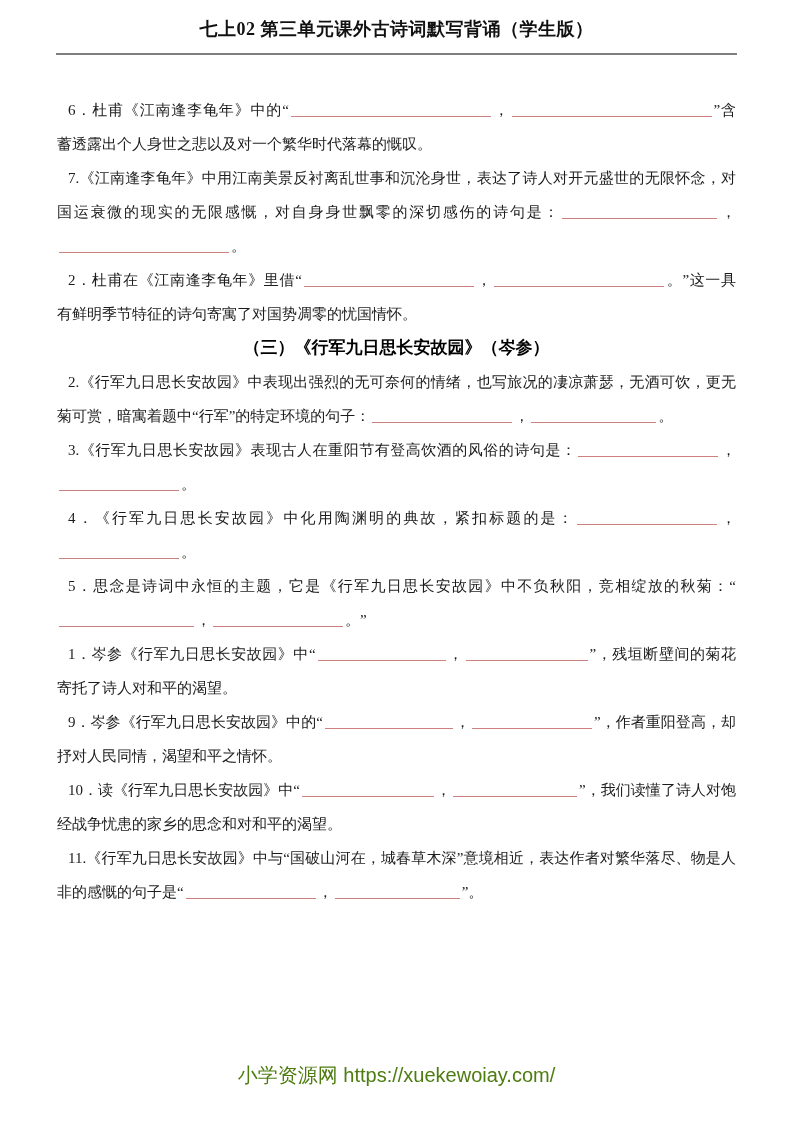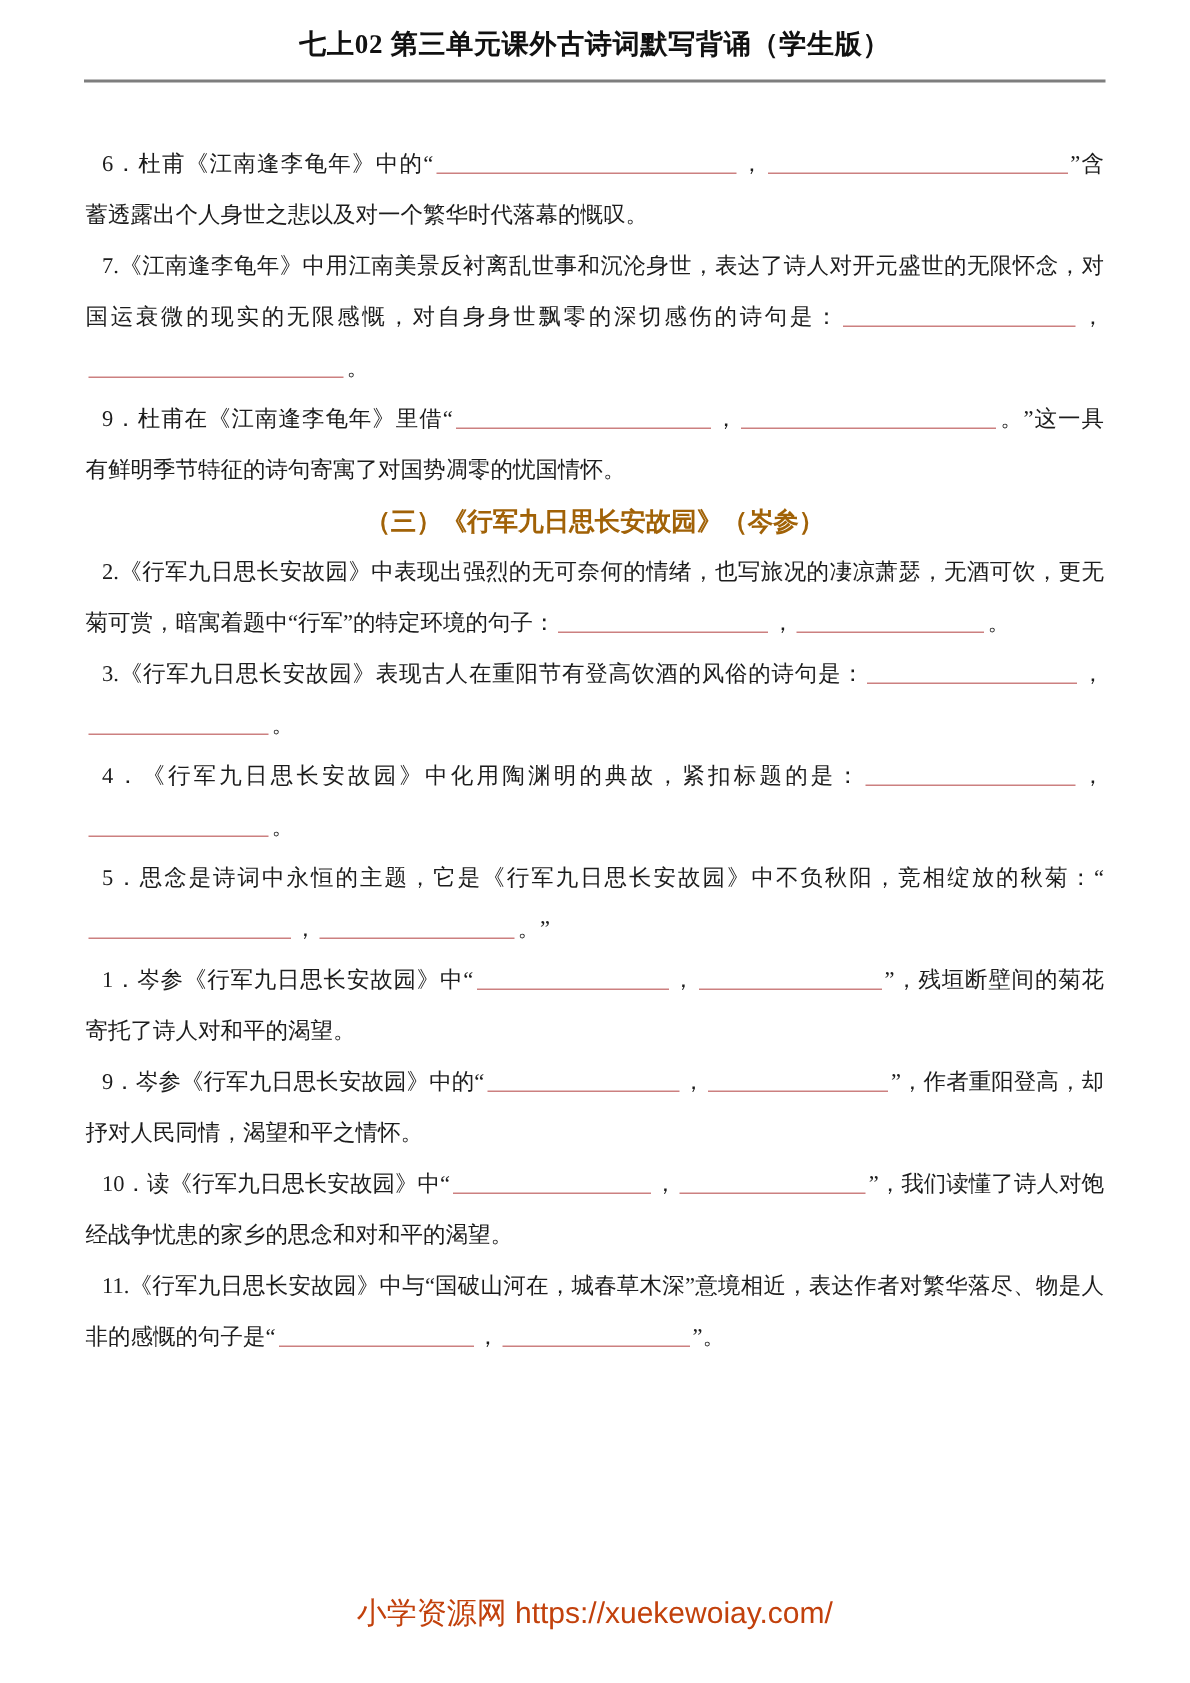--- a/index.html
+++ b/index.html
@@ -76,29 +76,29 @@
 <div class="page">
 
   <div class="header">
     <div class="doc-title">七上02 第三单元课外古诗词默写背诵（学生版）</div>
     <div class="header-rule" style="background: rgb(126, 126, 126);"></div>
   </div>
 
   <div class="worksheet">
       <p class="question"><span>6．杜甫《江南逢李龟年》中的“</span><span class="blank" style="width: 200px; border-bottom-color: rgb(204, 128, 128);"></span><span>，</span><span class="blank" style="width: 200px; border-bottom-color: rgb(204, 128, 128);"></span><span>”含蓄透露出个人身世之悲以及对一个繁华时代落幕的慨叹。</span></p>
       <p class="question"><span>7.《江南逢李龟年》中用江南美景反衬离乱世事和沉沦身世，表达了诗人对开元盛世的无限怀念，对国运衰微的现实的无限感慨，对自身身世飘零的深切感伤的诗句是：</span><span class="blank" style="width: 155px; border-bottom-color: rgb(204, 128, 128);"></span><span>，</span><span class="blank" style="width: 170px; border-bottom-color: rgb(204, 128, 128);"></span><span>。</span></p>
-      <p class="question"><span>9．杜甫在《江南逢李龟年》里借“</span><span class="blank" style="width: 170px; border-bottom-color: rgb(204, 128, 128);"></span><span>，</span><span class="blank" style="width: 170px; border-bottom-color: rgb(204, 128, 128);"></span><span>。”这一具有鲜明季节特征的诗句寄寓了对国势凋零的忧国情怀。</span></p>
-      <div class="section-heading" style="color: #a16207;">（三）《行军九日思长安故园》（岑参）</div>
+      <p class="question"><span>2．杜甫在《江南逢李龟年》里借“</span><span class="blank" style="width: 170px; border-bottom-color: rgb(204, 128, 128);"></span><span>，</span><span class="blank" style="width: 170px; border-bottom-color: rgb(204, 128, 128);"></span><span>。”这一具有鲜明季节特征的诗句寄寓了对国势凋零的忧国情怀。</span></p>
+      <div class="section-heading" style="color: #000000;">（三）《行军九日思长安故园》（岑参）</div>
       <p class="question"><span>2.《行军九日思长安故园》中表现出强烈的无可奈何的情绪，也写旅况的凄凉萧瑟，无酒可饮，更无菊可赏，暗寓着题中“行军”的特定环境的句子：</span><span class="blank" style="width: 140px; border-bottom-color: rgb(204, 128, 128);"></span><span>，</span><span class="blank" style="width: 125px; border-bottom-color: rgb(204, 128, 128);"></span><span>。</span></p>
       <p class="question"><span>3.《行军九日思长安故园》表现古人在重阳节有登高饮酒的风俗的诗句是：</span><span class="blank" style="width: 140px; border-bottom-color: rgb(204, 128, 128);"></span><span>，</span><span class="blank" style="width: 120px; border-bottom-color: rgb(204, 128, 128);"></span><span>。</span></p>
       <p class="question"><span>4．《行军九日思长安故园》中化用陶渊明的典故，紧扣标题的是：</span><span class="blank" style="width: 140px; border-bottom-color: rgb(204, 128, 128);"></span><span>，</span><span class="blank" style="width: 120px; border-bottom-color: rgb(204, 128, 128);"></span><span>。</span></p>
       <p class="question"><span>5．思念是诗词中永恒的主题，它是《行军九日思长安故园》中不负秋阳，竞相绽放的秋菊：“</span><span class="blank" style="width: 135px; border-bottom-color: rgb(204, 128, 128);"></span><span>，</span><span class="blank" style="width: 130px; border-bottom-color: rgb(204, 128, 128);"></span><span>。”</span></p>
       <p class="question"><span>1．岑参《行军九日思长安故园》中“</span><span class="blank" style="width: 128px; border-bottom-color: rgb(204, 128, 128);"></span><span>，</span><span class="blank" style="width: 122px; border-bottom-color: rgb(204, 128, 128);"></span><span>”，残垣断壁间的菊花寄托了诗人对和平的渴望。</span></p>
       <p class="question"><span>9．岑参《行军九日思长安故园》中的“</span><span class="blank" style="width: 128px; border-bottom-color: rgb(204, 128, 128);"></span><span>，</span><span class="blank" style="width: 120px; border-bottom-color: rgb(204, 128, 128);"></span><span>”，作者重阳登高，却抒对人民同情，渴望和平之情怀。</span></p>
       <p class="question"><span>10．读《行军九日思长安故园》中“</span><span class="blank" style="width: 132px; border-bottom-color: rgb(204, 128, 128);"></span><span>，</span><span class="blank" style="width: 124px; border-bottom-color: rgb(204, 128, 128);"></span><span>”，我们读懂了诗人对饱经战争忧患的家乡的思念和对和平的渴望。</span></p>
       <p class="question"><span>11.《行军九日思长安故园》中与“国破山河在，城春草木深”意境相近，表达作者对繁华落尽、物是人非的感慨的句子是“</span><span class="blank" style="width: 130px; border-bottom-color: rgb(204, 128, 128);"></span><span>，</span><span class="blank" style="width: 125px; border-bottom-color: rgb(204, 128, 128);"></span><span>”。</span></p>
     </div>
 
   <div class="footer">
-    <div class="watermark" style="color: #c2410c;">小学资源网 https://xuekewoiay.com/</div>
+    <div class="watermark" style="color: #4d7c0f;">小学资源网 https://xuekewoiay.com/</div>
   </div>
 
 </div>
 
 </body></html>

